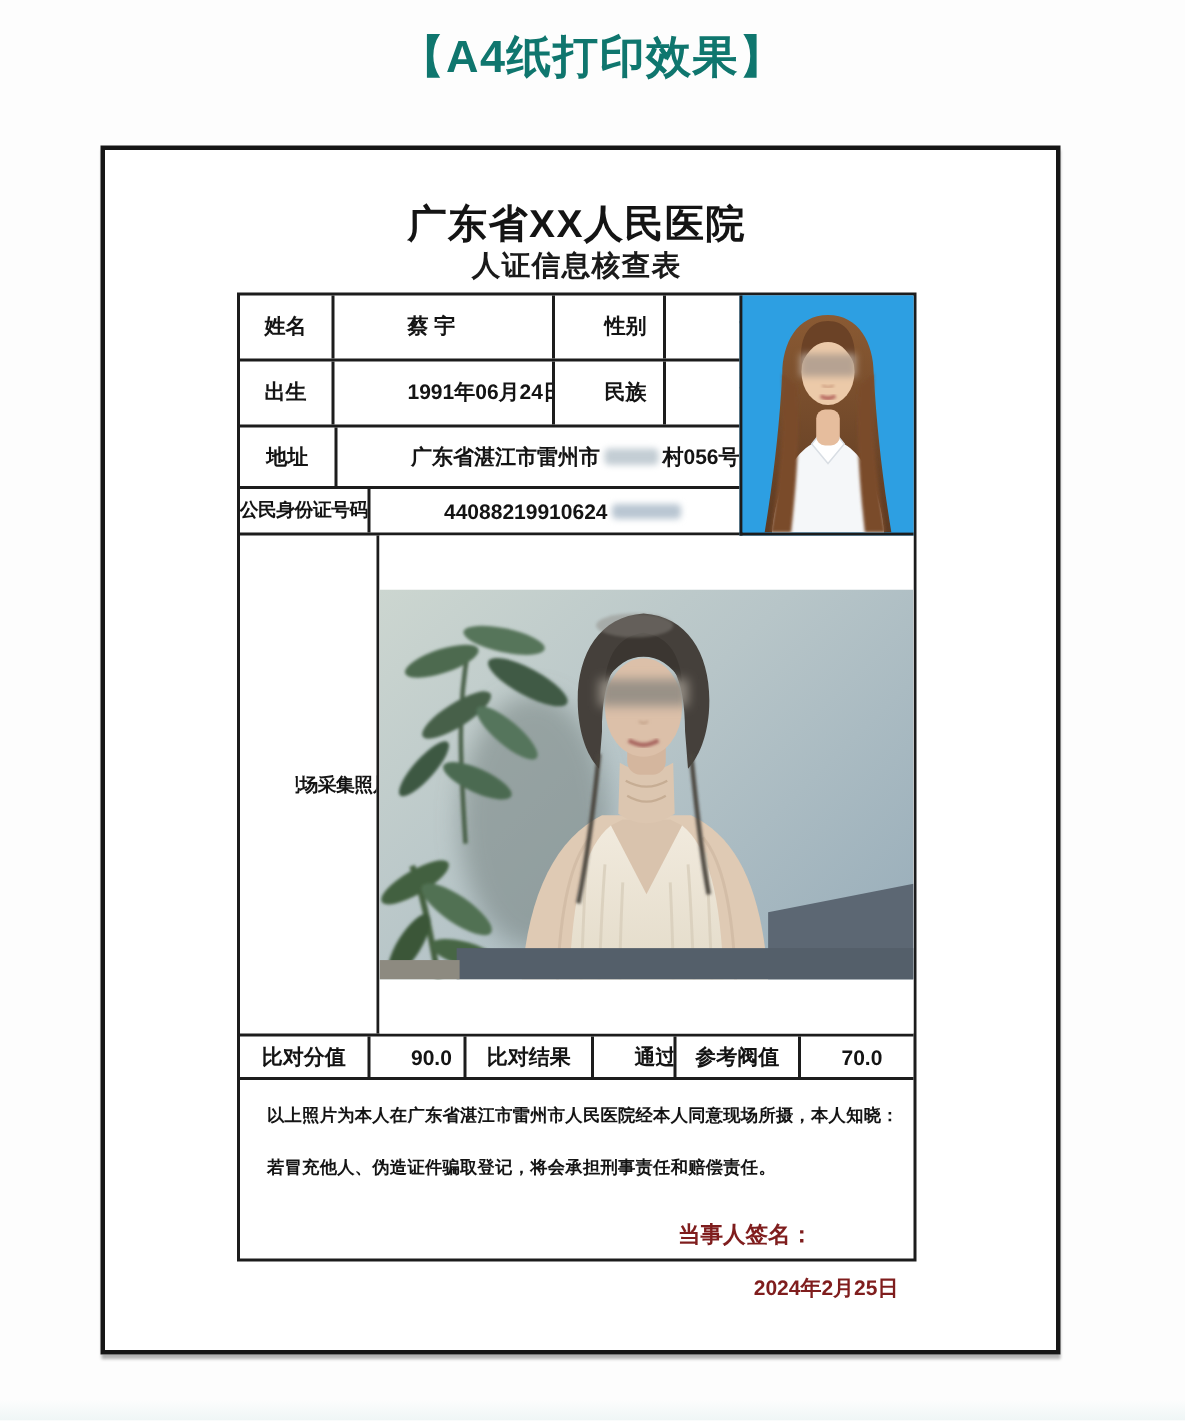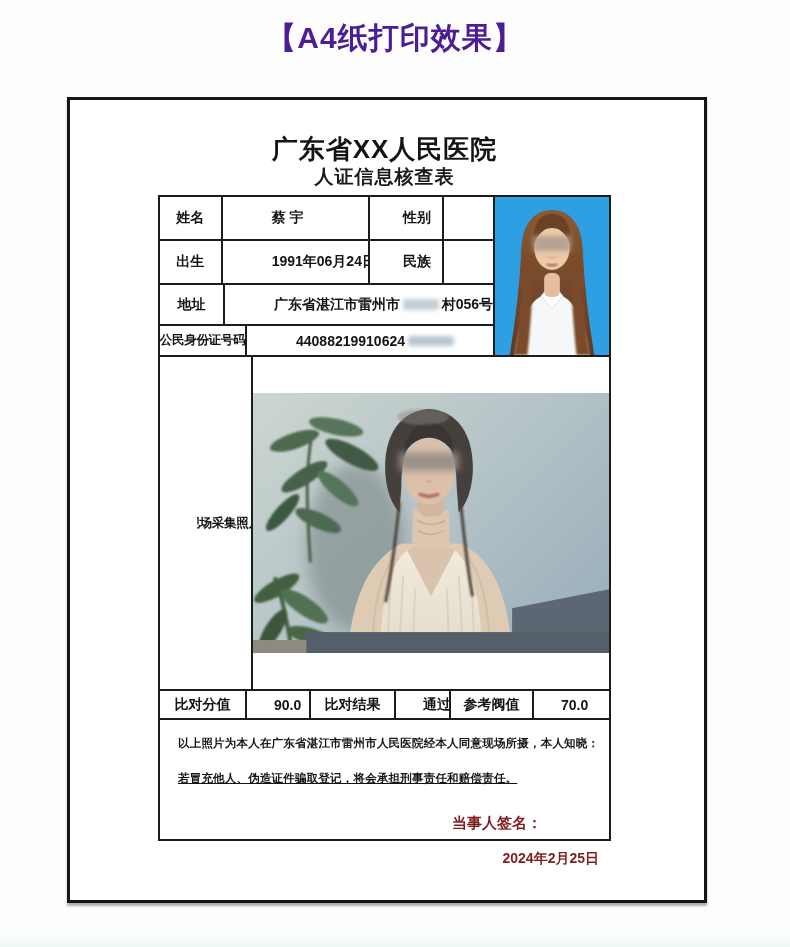--- a/index.html
+++ b/index.html
@@ -6,21 +6,21 @@
   html,body { width:790px; height:947px; }
   body {
     font-family:"Liberation Sans","DejaVu Sans",sans-serif;
     background:#fdfdfd;
     color:#1a1a1a;
     position:relative;
     overflow:hidden;
   }
   .page-header {
     position:absolute; top:18px; left:0; width:790px;
-    text-align:center; font-size:30px; font-weight:700; color:#4c1d95;
+    text-align:center; font-size:30px; font-weight:700; color:#0f766e;
     letter-spacing:1px;
   }
   .sheet {
     position:absolute; left:67px; top:97px; width:640px; height:806px;
     background:#ffffff;
     border:3px solid #161616;
     box-shadow:0 3px 2px rgba(0,0,0,0.30);
   }
   .hospital-title {
     position:absolute; top:32px; left:88px; width:453px;
@@ -74,21 +74,21 @@
   }
   .livephoto-wrap svg { display:block; width:356px; height:260px; }
   .smudge {
     display:inline-block; height:11px; border-radius:3px;
     background:#bfc9d2; filter:blur(2px); vertical-align:middle; margin:0 3px;
   }
   .smudge.addr { width:62px; background:#c3cdd4; }
   .smudge.idno { width:46px; background:#b9c6d2; height:10px; }
   .stmt { padding:16px 18px 0 18px; position:relative; height:100%; }
   .stmt-line { font-size:11.5px; font-weight:700; color:#141414; letter-spacing:0.2px; white-space:nowrap; }
-  .stmt-line.l2 { margin-top:20px;text-decoration:underline; }
+  .stmt-line.l2 { margin-top:20px; }
   .sig {
     position:absolute; top:94px; left:292px;
     font-size:15px; font-weight:700; color:#7f1d1d;
   }
   .dateline {
     position:absolute; top:130px; right:10px;
     font-size:14px; font-weight:700; color:#7f1d1d;
   }
   .foot-tint {
     position:absolute; left:0; bottom:0; width:790px; height:14px;

